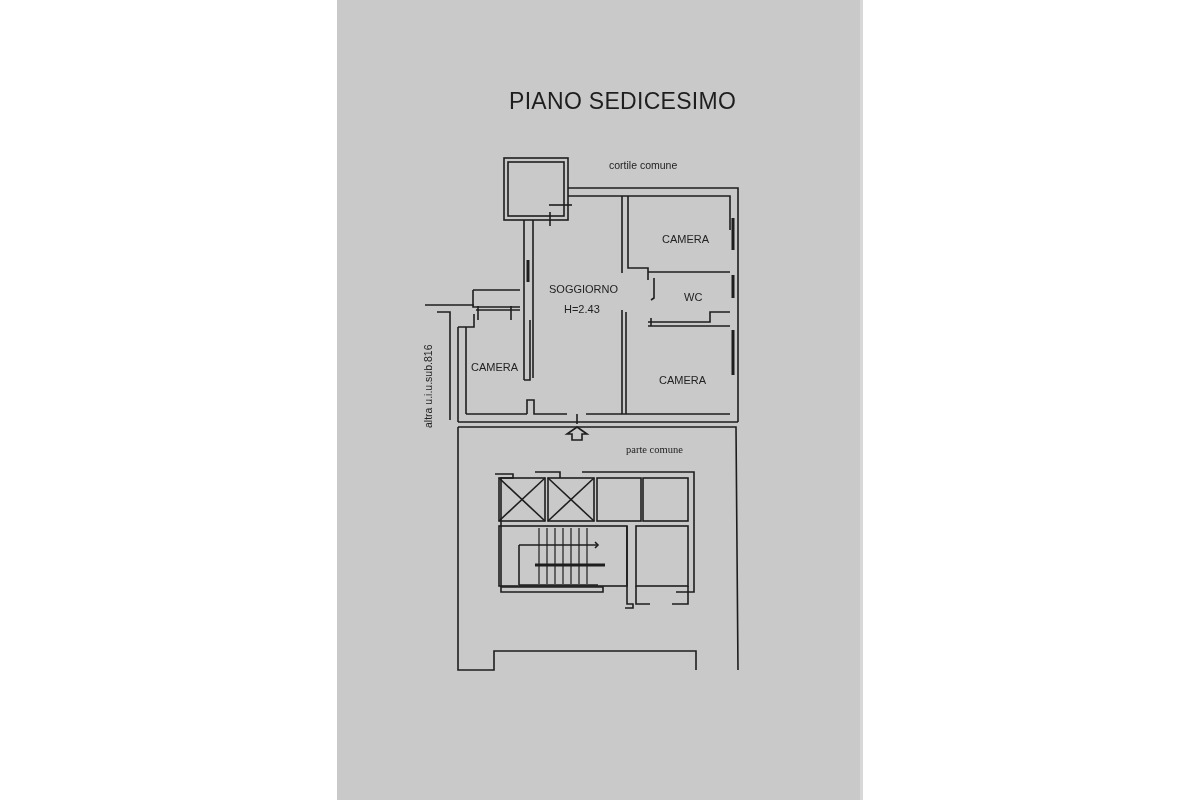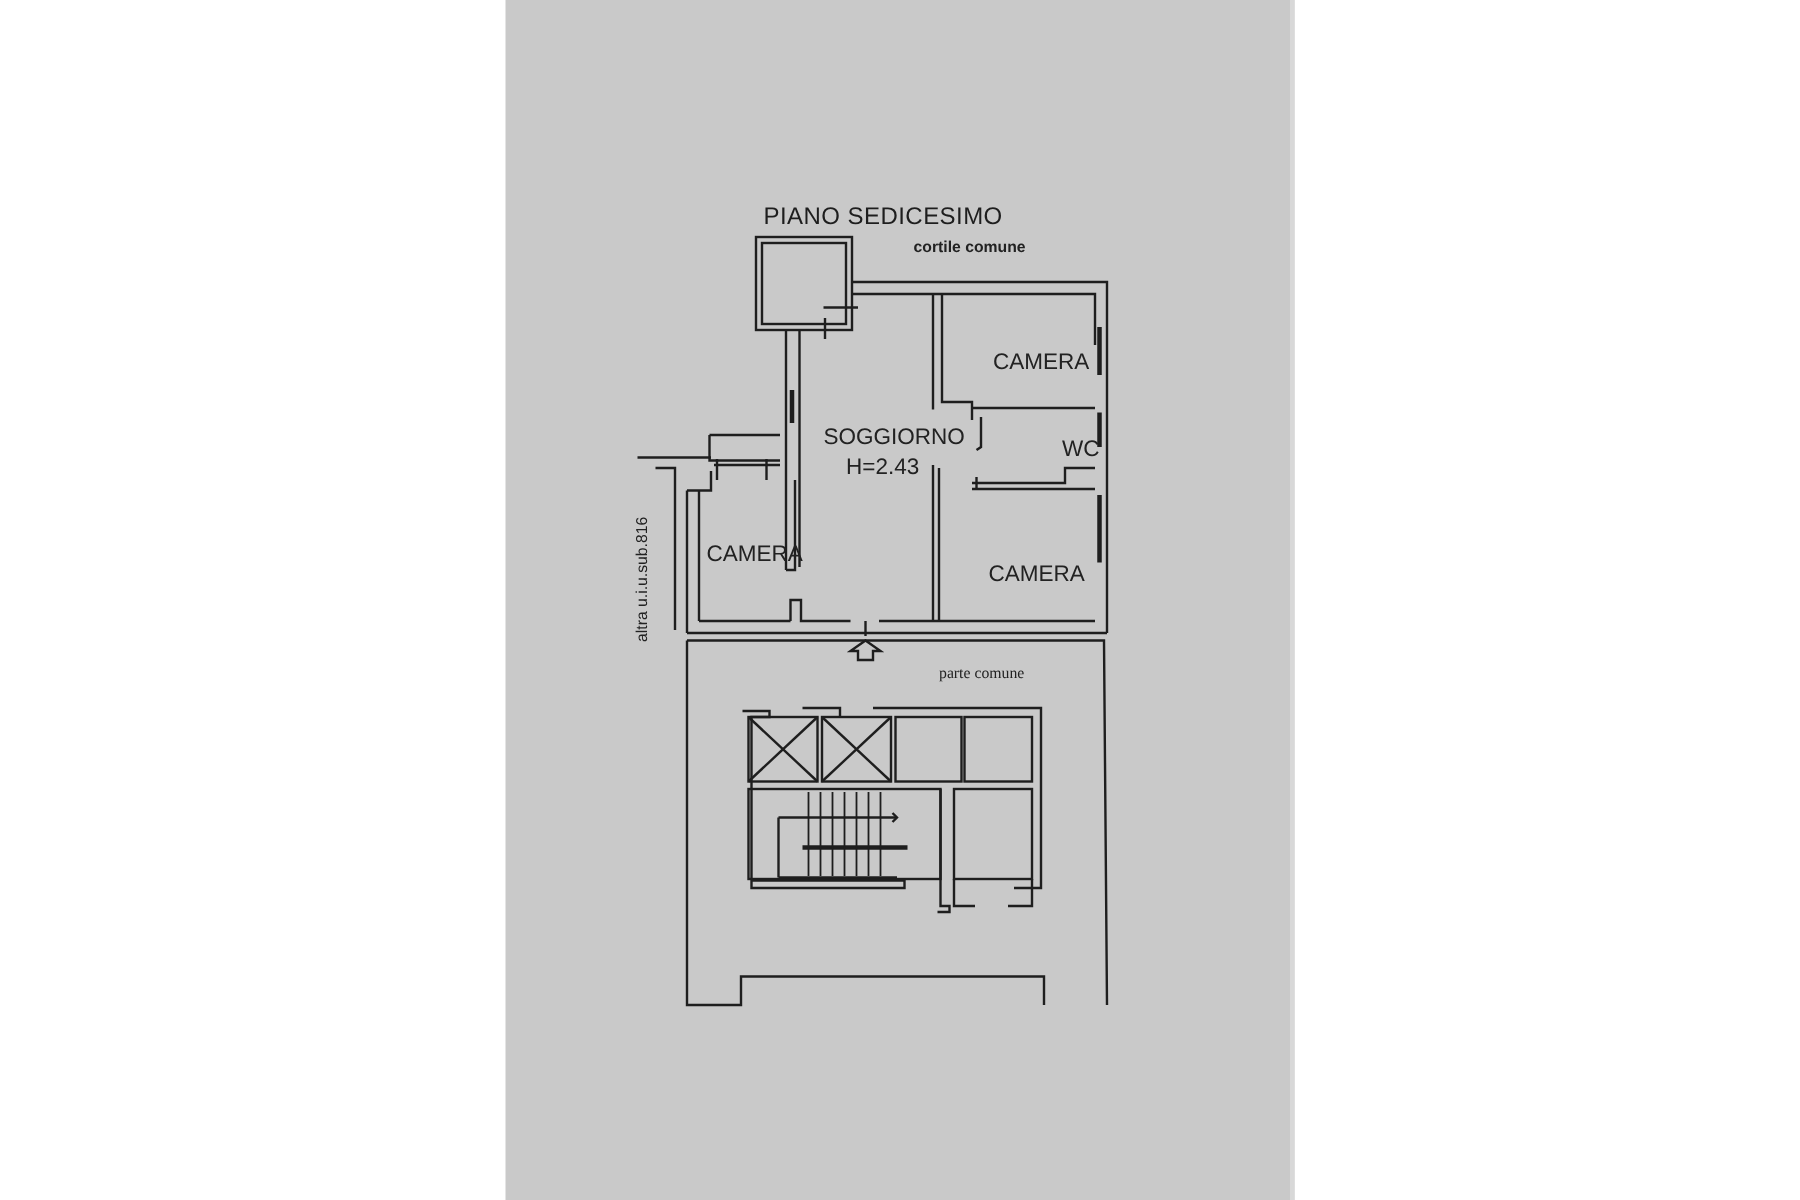--- a/index.html
+++ b/index.html
@@ -1,21 +1,21 @@
 <!DOCTYPE html>
 <html><head>
 <meta charset="utf-8">
 <style>
   html, body { margin:0; padding:0; }
   body { width:1200px; height:800px; background:#ffffff; position:relative; overflow:hidden; font-family:"Liberation Sans", sans-serif; }
   .sheet { position:absolute; left:337px; top:0; width:526px; height:800px; background:#c9c9c9; }
   .sheet-edge { position:absolute; left:860px; top:0; width:3px; height:800px; background:#d8d8d8; }
   svg { position:absolute; left:0; top:0; }
-  .title { position:absolute; left:509px; top:88px; font-size:16px; color:#1e1e1e; letter-spacing:0.3px;margin-top:48px; }
-  .lbl { position:absolute; font-size:15px; color:#222; white-space:nowrap; }
+  .title { position:absolute; left:509px; top:88px; font-size:23px; color:#1e1e1e; letter-spacing:0.3px; }
+  .lbl { position:absolute; font-size:11px; color:#222; white-space:nowrap; }
   .lbl-sm { position:absolute; font-size:10.5px; color:#222; white-space:nowrap; }
   .vert { position:absolute; font-size:10.5px; color:#222; white-space:nowrap; transform:rotate(-90deg); transform-origin:left top; }
 </style>
 </head>
 <body>
 
 <div class="sheet"></div>
 <div class="sheet-edge"></div>
 
 <svg width="1200" height="800" fill="none" stroke="#1e1e1e" stroke-width="1.6">
@@ -111,21 +111,21 @@
     <polyline points="595,542 598,545 595,548"></polyline>
 
     <polyline points="627,526 627,604 633,604 633,608 625,608"></polyline>
     <rect x="636" y="526" width="52" height="60"></rect>
     <polyline points="636,586 636,604 650,604"></polyline>
     <polyline points="672,604 688,604 688,586"></polyline>
   </g>
 </svg>
 
 <div class="title">PIANO SEDICESIMO</div>
-<div class="lbl-sm" style="left:609px; top:159px;font-weight:bold;">cortile comune</div>
+<div class="lbl-sm" style="left:609px; top:159px;">cortile comune</div>
 <div class="lbl" style="left:662px; top:233px;">CAMERA</div>
 <div class="lbl" style="left:549px; top:283px;text-align:right;">SOGGIORNO</div>
 <div class="lbl" style="left:564px; top:303px;">H=2.43</div>
-<div class="lbl" style="left:708px; top:291px;">WC</div>
+<div class="lbl" style="left:684px; top:291px;">WC</div>
 <div class="lbl" style="left:471px; top:361px;">CAMERA</div>
 <div class="lbl" style="left:659px; top:374px;">CAMERA</div>
 <div class="lbl-sm" style="left:626px; top:444px;font-family:Liberation Serif, serif;">parte comune</div>
 <div class="vert" style="left:422px; top:428px;">altra u.i.u.sub.816</div>
 
 </body></html>

